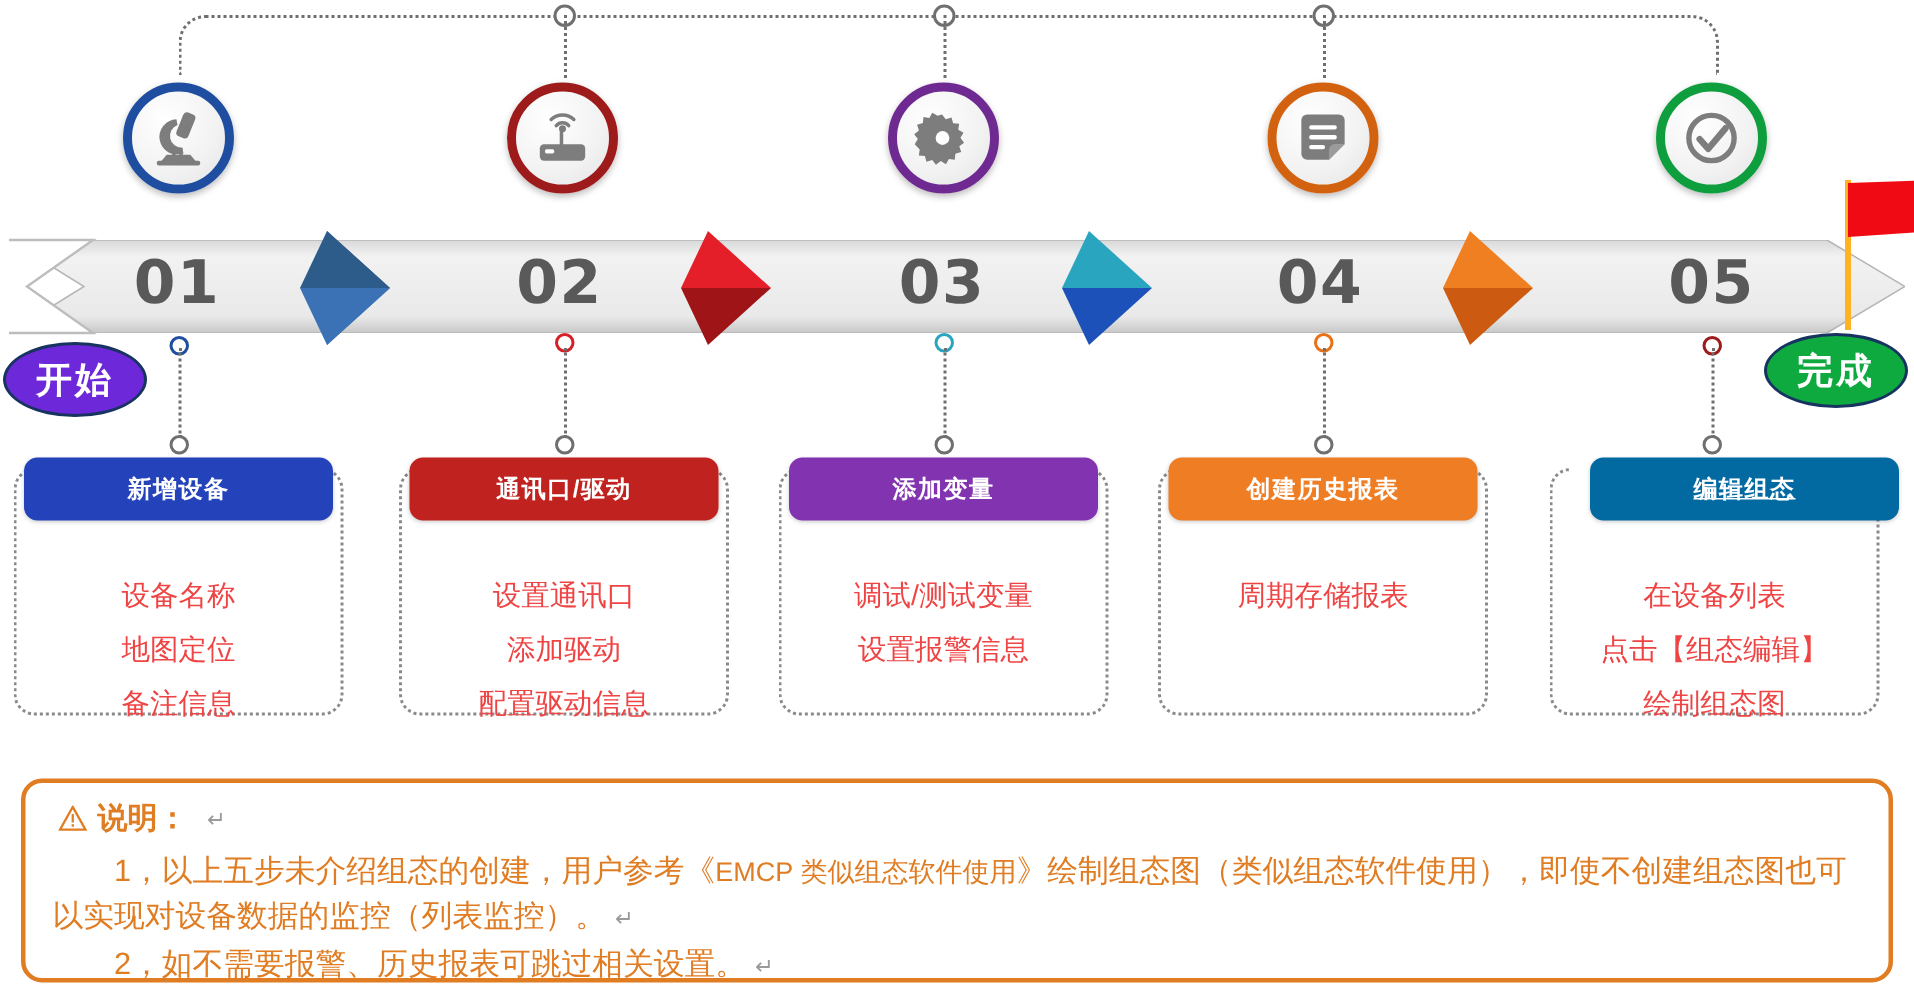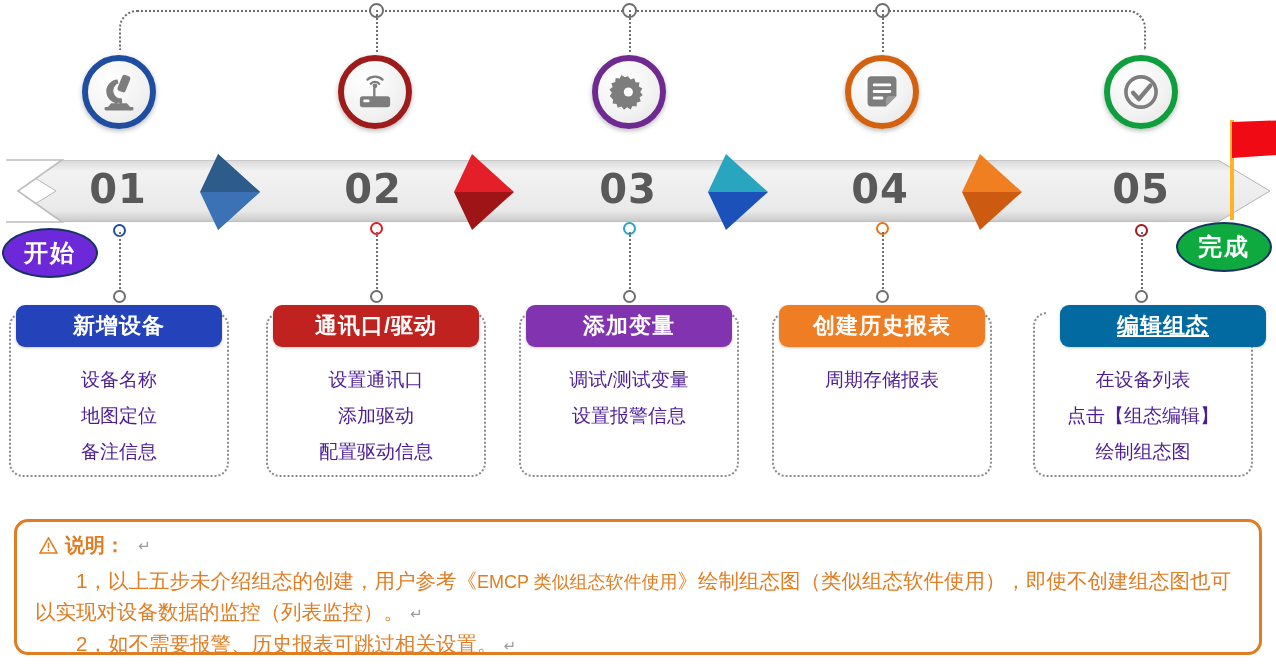--- a/index.html
+++ b/index.html
@@ -183,32 +183,32 @@
   .card-head {
     position: absolute;
     top: 305px;
     width: 206px;
     height: 42px;
     border-radius: 9px;
     display: flex;
     align-items: center;
     justify-content: center;
     color: #ffffff;
-    font-size: 22px;
+    font-size: 16px;
     font-weight: bold;
     letter-spacing: 1px;
     box-shadow: 0 1px 3px rgba(0,0,0,0.2);
     box-sizing: border-box;
   }
   .card-lines {
     position: absolute;
-    top: 362px;
+    top: 380px;
     width: 220px;
     text-align: center;
-    color: #4c1d95;
+    color: #ef4444;
     font-size: 19px;
     line-height: 36px;
   }
   .card-lines div { white-space: nowrap; }
 
   
   .note {
     position: absolute;
     left: 14px;
     top: 519px;

